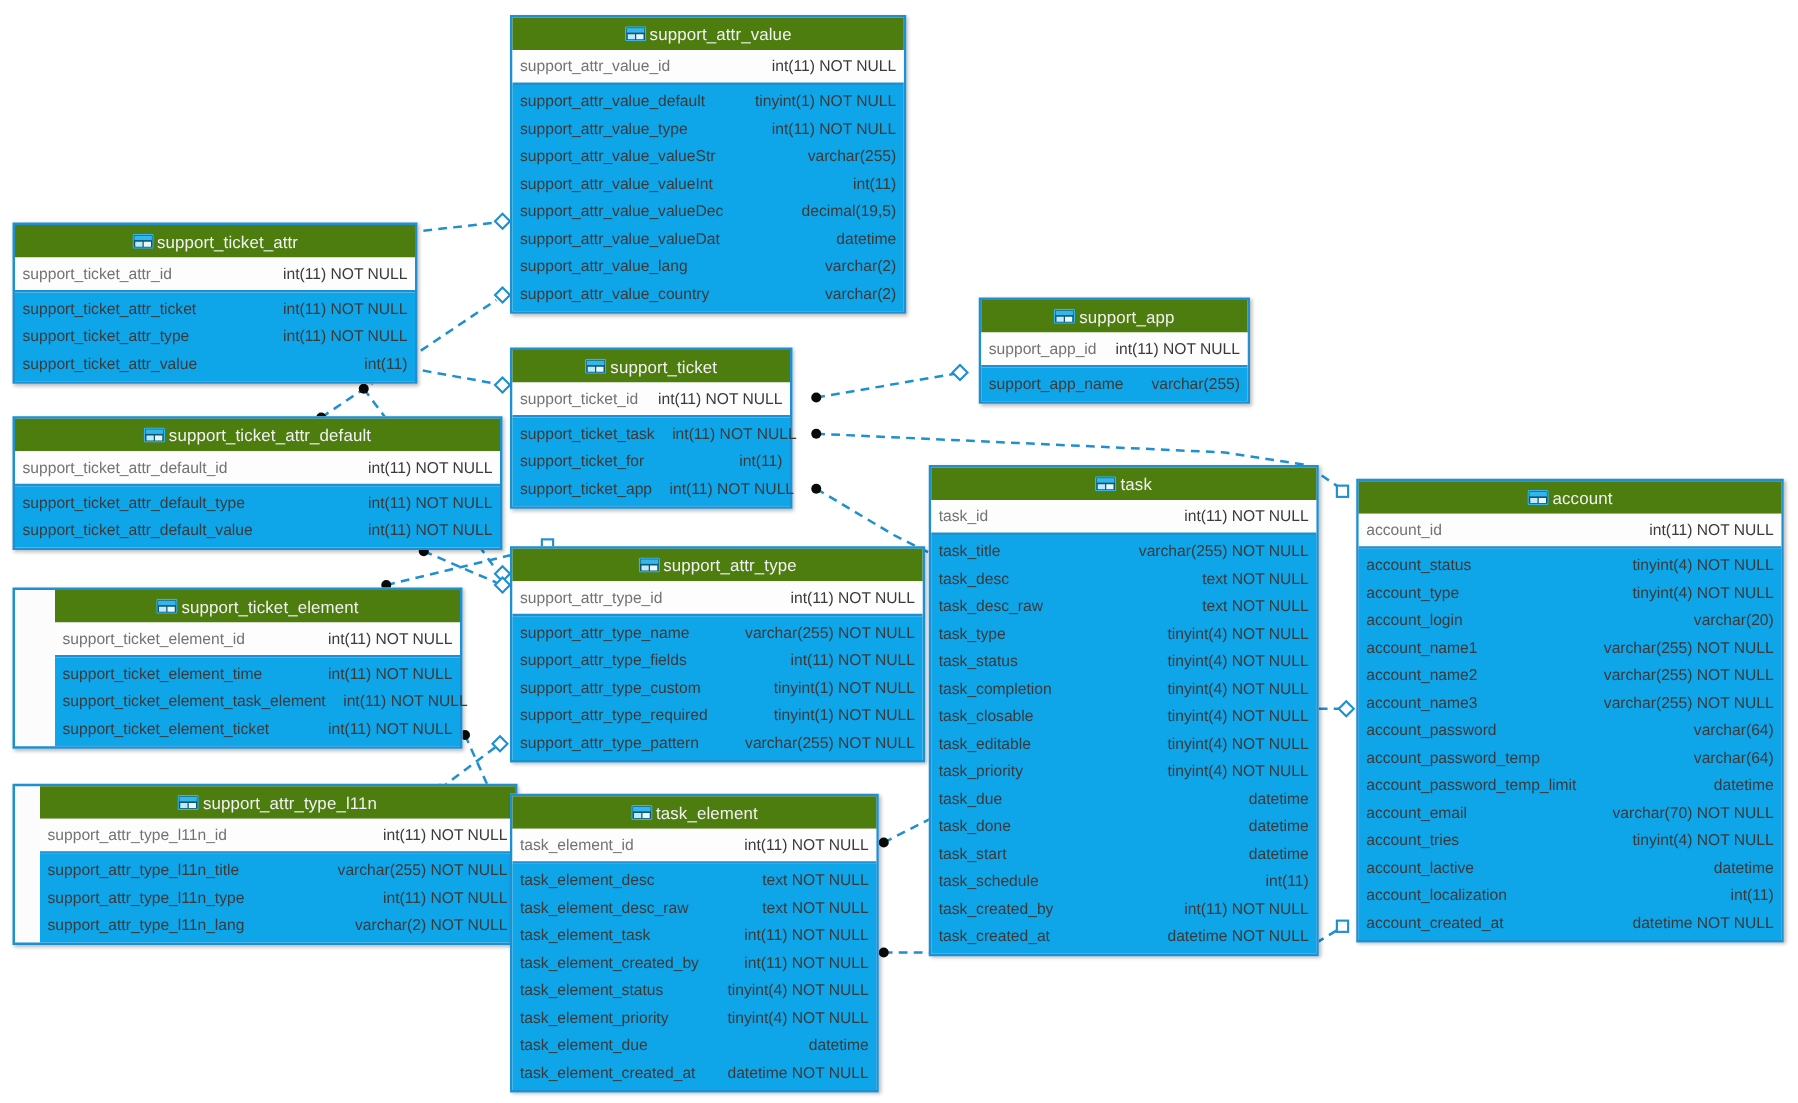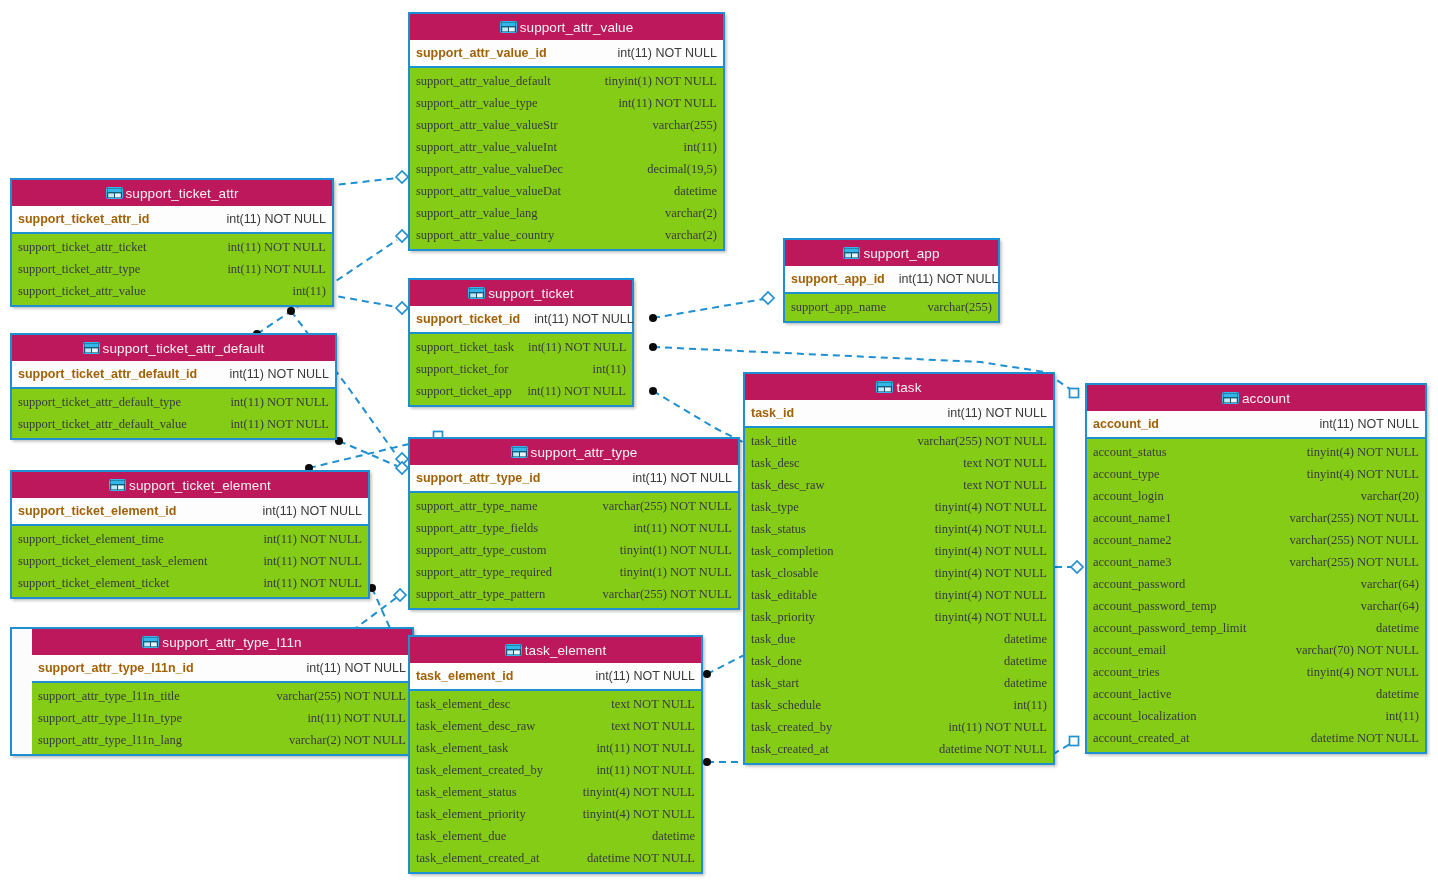--- a/index.html
+++ b/index.html
@@ -7,35 +7,35 @@
     position:relative;width:1438px;height:882px;background:#ffffff;
     font-family:"Liberation Sans","DejaVu Sans",sans-serif;overflow:hidden;
   }
   #wires{position:absolute;left:0;top:0;z-index:0;}
   .db-table{
     position:absolute;z-index:1;background:#fcfcfc;
     border:2px solid #1e8fd0;box-shadow:1.5px 1.5px 3px rgba(0,0,0,.28);
     box-sizing:border-box;
   }
   .thead{
-    background:#be185d;color:#f2f2f2;height:26px;
+    background:#4d7c0f;color:#f2f2f2;height:26px;
     display:flex;align-items:center;justify-content:center;gap:3px;
     font-size:13.5px;letter-spacing:.1px;
   }
   .ticon{display:inline-flex;line-height:0;}
   .trow{
     display:flex;justify-content:space-between;align-items:center;
     height:22px;padding:0 6px;font-size:12.5px;color:#3a3a3a;white-space:nowrap;
   }
   .trow .fname{margin-right:14px;}
   .pkrow{
     height:26px;border-bottom:2px solid #1e8fd0;background:#fdfdfd;
   }
-  .pkrow .fname{font-weight:bold;color:#a16207;}
-  .tbody{padding:2px 0 3px 0;background:#84cc16;font-family:Liberation Serif, serif;}
+  .pkrow .fname{font-weight:normal;color:#737373;}
+  .tbody{padding:2px 0 3px 0;background:#0ea5e9;}
 </style>
 </head>
 <body>
 
 <div id="canvas">
   <svg id="wires" width="1438" height="882">
       <g>
         <polyline points="291,190 397,178" fill="none" stroke="#1e8fd0" stroke-width="2" stroke-dasharray="7 5"></polyline>
         <circle cx="291" cy="190" r="4" fill="#0a0a0a"></circle>
         <path d="M 396 177 L 402 171 L 408 177 L 402 183 Z" fill="#ffffff" stroke="#1e8fd0" stroke-width="1.7"></path>
@@ -131,21 +131,21 @@
           <div class="trow">
             <span class="fname">support_ticket_attr_type</span>
             <span class="ftype">int(11) NOT NULL</span>
           </div>
           <div class="trow">
             <span class="fname">support_ticket_attr_value</span>
             <span class="ftype">int(11)</span>
           </div>
         </div>
       </div>
-      <div class="db-table" style="left: 10px; top: 333px; width: 327px;">
+      <div class="db-table" style="left: 10px; top: 333px; width: 392px;">
         <div class="thead">
           <span class="ticon">
             <svg width="17" height="12" viewBox="0 0 17 12">
               <rect x="0.5" y="0.5" width="16" height="11" rx="1" fill="#0e5875" stroke="#35b6ea"></rect>
               <rect x="1.5" y="1.5" width="14" height="3.6" fill="#35b6ea"></rect>
               <rect x="2.2" y="6.4" width="5.8" height="4" fill="#bfe9fa"></rect>
               <rect x="9" y="6.4" width="5.8" height="4" fill="#e9f7fd"></rect>
             </svg>
           </span>
           <span>support_ticket_attr_default</span>
@@ -158,21 +158,21 @@
           <div class="trow">
             <span class="fname">support_ticket_attr_default_type</span>
             <span class="ftype">int(11) NOT NULL</span>
           </div>
           <div class="trow">
             <span class="fname">support_ticket_attr_default_value</span>
             <span class="ftype">int(11) NOT NULL</span>
           </div>
         </div>
       </div>
-      <div class="db-table" style="left: 10px; top: 470px; width: 360px;">
+      <div class="db-table" style="left: 10px; top: 470px; width: 360px; padding-left: 32px;">
         <div class="thead">
           <span class="ticon">
             <svg width="17" height="12" viewBox="0 0 17 12">
               <rect x="0.5" y="0.5" width="16" height="11" rx="1" fill="#0e5875" stroke="#35b6ea"></rect>
               <rect x="1.5" y="1.5" width="14" height="3.6" fill="#35b6ea"></rect>
               <rect x="2.2" y="6.4" width="5.8" height="4" fill="#bfe9fa"></rect>
               <rect x="9" y="6.4" width="5.8" height="4" fill="#e9f7fd"></rect>
             </svg>
           </span>
           <span>support_ticket_element</span>

